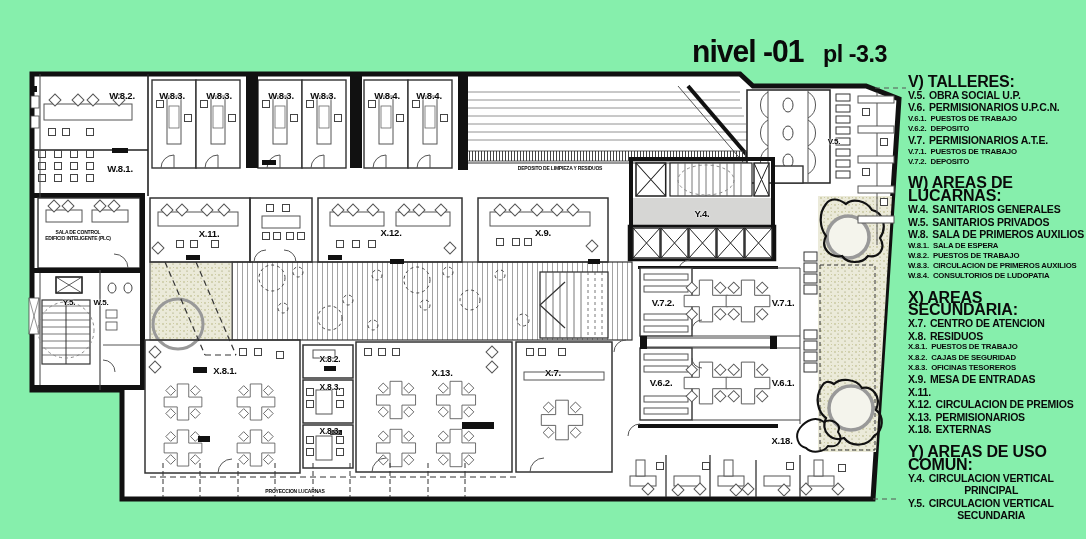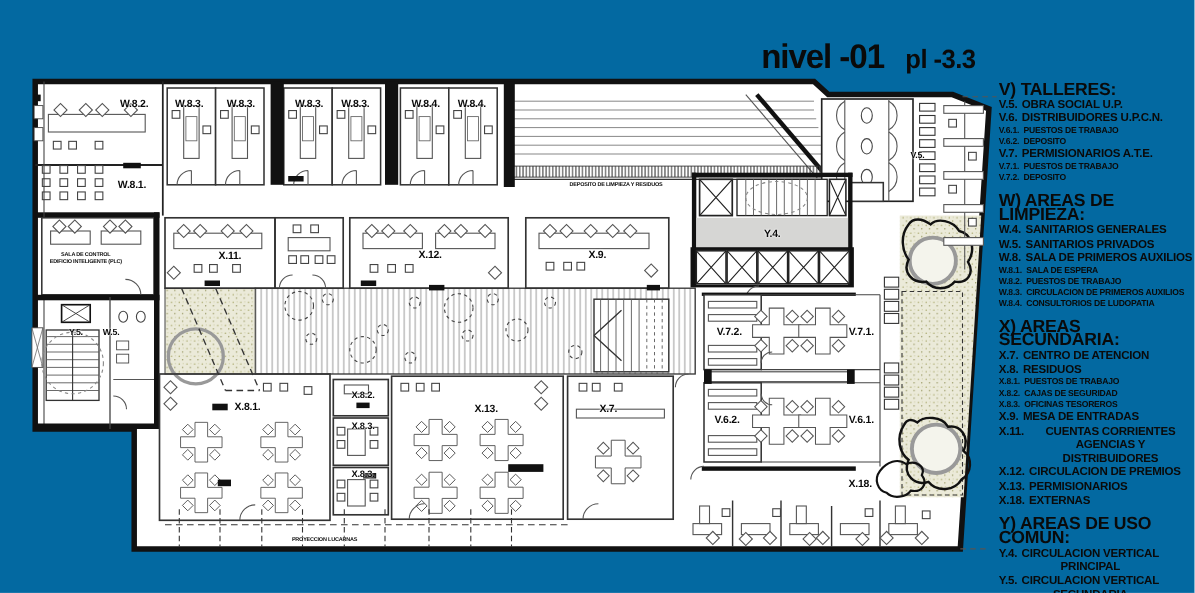--- a/index.html
+++ b/index.html
@@ -1,16 +1,16 @@
 <!DOCTYPE html>
 <html><head>
 <meta charset="utf-8">
 <style>
   html,body{margin:0;padding:0;background:#fff;width:1086px;height:539px;overflow:hidden;}
-  #stage{position:relative;width:1086px;height:539px;background:#0369a1;
+  #stage{position:relative;width:1086px;height:539px;background:#86efac;
          font-family:"Liberation Sans","DejaVu Sans",sans-serif;color:#0a0a0a;}
   #plan-svg{position:absolute;left:0;top:0;}
   #title{position:absolute;left:692px;top:34px;display:flex;align-items:baseline;gap:20px;
          font-weight:bold;letter-spacing:-1px;transform:scaleX(.97);transform-origin:left;}
   #title .lvl{font-size:31px;}
   #title .elev{font-size:24px;letter-spacing:-0.5px;}
   #legend{position:absolute;left:908px;top:76px;width:176px;font-weight:bold;letter-spacing:-0.2px;}
   #legend .sec{margin-bottom:10px;}
   #legend .hd{font-size:16px;line-height:12.8px;}
   #legend .row{display:flex;}
@@ -472,21 +472,21 @@
 
   <div id="legend">
       <div class="sec">
         <div class="hd">V) TALLERES:</div>
         <div class="row lg">
           <span class="code">V.5.</span>
           <span class="lab">OBRA SOCIAL U.P.</span>
         </div>
         <div class="row lg">
           <span class="code">V.6.</span>
-          <span class="lab">DISTRIBUIDORES U.P.C.N.</span>
+          <span class="lab">PERMISIONARIOS U.P.C.N.</span>
         </div>
         <div class="row sm">
           <span class="code">V.6.1.</span>
           <span class="lab">PUESTOS DE TRABAJO</span>
         </div>
         <div class="row sm">
           <span class="code">V.6.2.</span>
           <span class="lab">DEPOSITO</span>
         </div>
         <div class="row lg">
@@ -496,21 +496,21 @@
         <div class="row sm">
           <span class="code">V.7.1.</span>
           <span class="lab">PUESTOS DE TRABAJO</span>
         </div>
         <div class="row sm">
           <span class="code">V.7.2.</span>
           <span class="lab">DEPOSITO</span>
         </div>
       </div>
       <div class="sec">
-        <div class="hd">W) AREAS DE LIMPIEZA:</div>
+        <div class="hd">W) AREAS DE LUCARNAS:</div>
         <div class="row lg">
           <span class="code">W.4.</span>
           <span class="lab">SANITARIOS GENERALES</span>
         </div>
         <div class="row lg">
           <span class="code">W.5.</span>
           <span class="lab">SANITARIOS PRIVADOS</span>
         </div>
         <div class="row lg">
           <span class="code">W.8.</span>
@@ -554,22 +554,20 @@
         <div class="row sm">
           <span class="code">X.8.3.</span>
           <span class="lab">OFICINAS TESOREROS</span>
         </div>
         <div class="row lg">
           <span class="code">X.9.</span>
           <span class="lab">MESA DE ENTRADAS</span>
         </div>
         <div class="row lg">
           <span class="code">X.11.</span>
-          <span class="lab">CUENTAS CORRIENTES
-AGENCIAS Y DISTRIBUIDORES</span>
         </div>
         <div class="row lg">
           <span class="code">X.12.</span>
           <span class="lab">CIRCULACION DE PREMIOS</span>
         </div>
         <div class="row lg">
           <span class="code">X.13.</span>
           <span class="lab">PERMISIONARIOS</span>
         </div>
         <div class="row lg">

